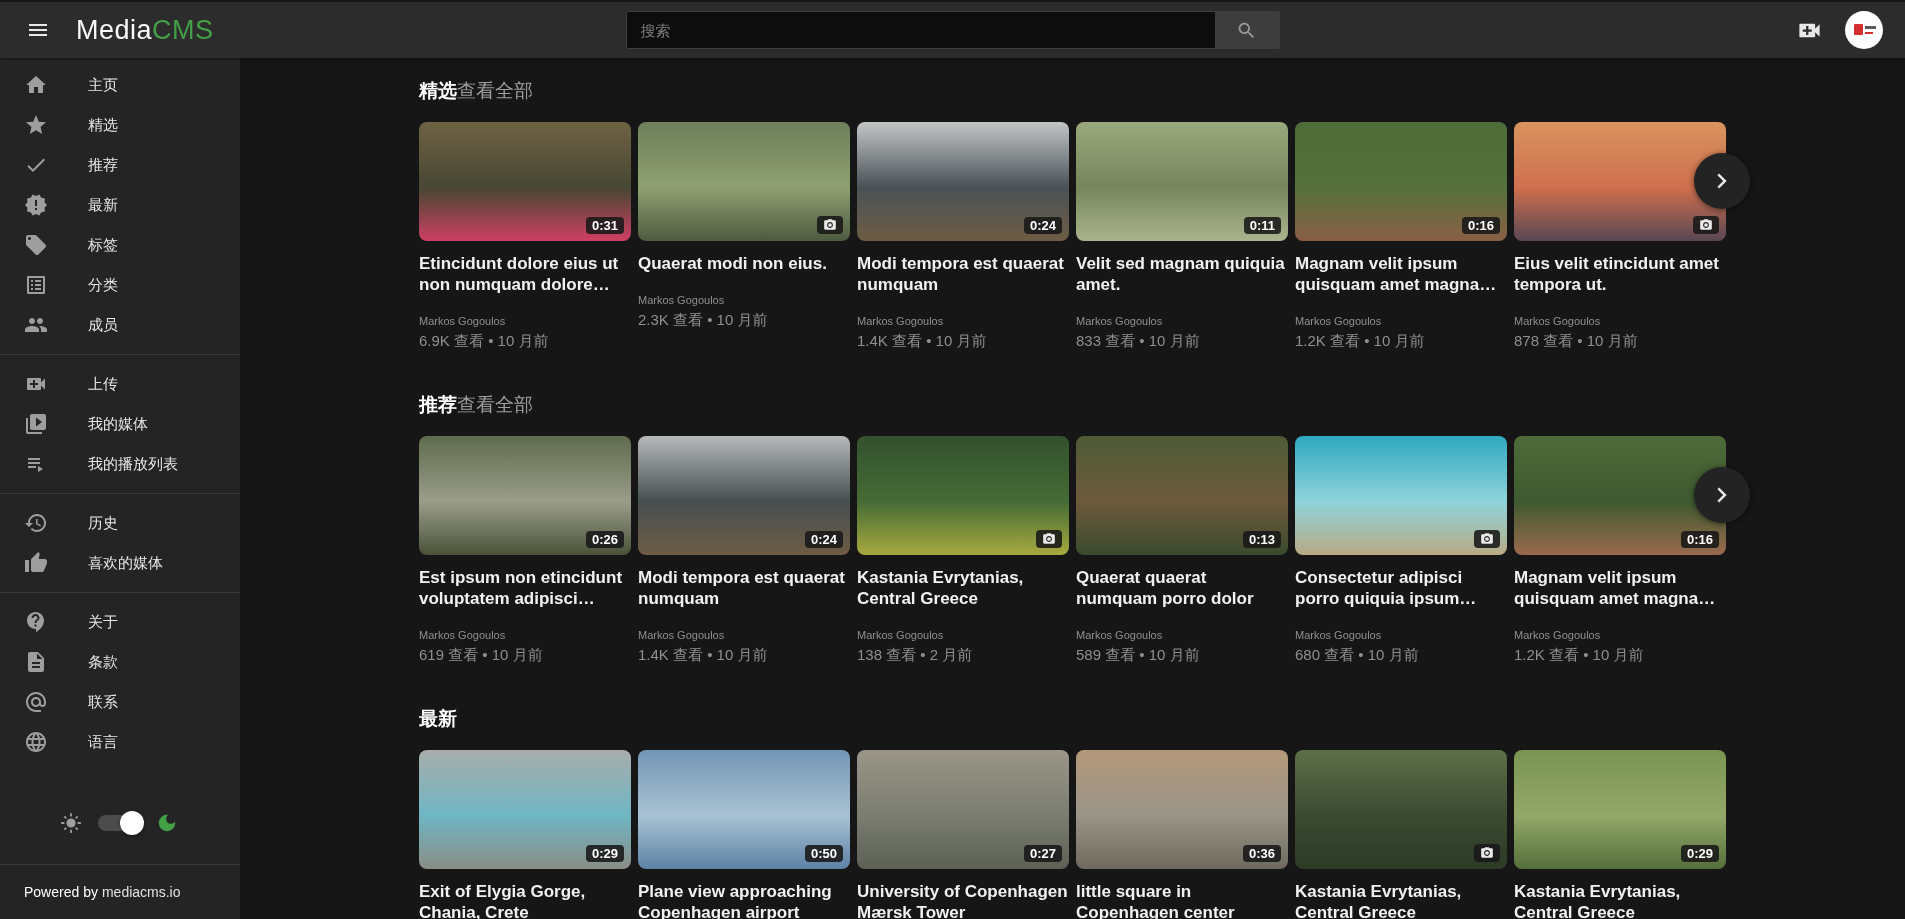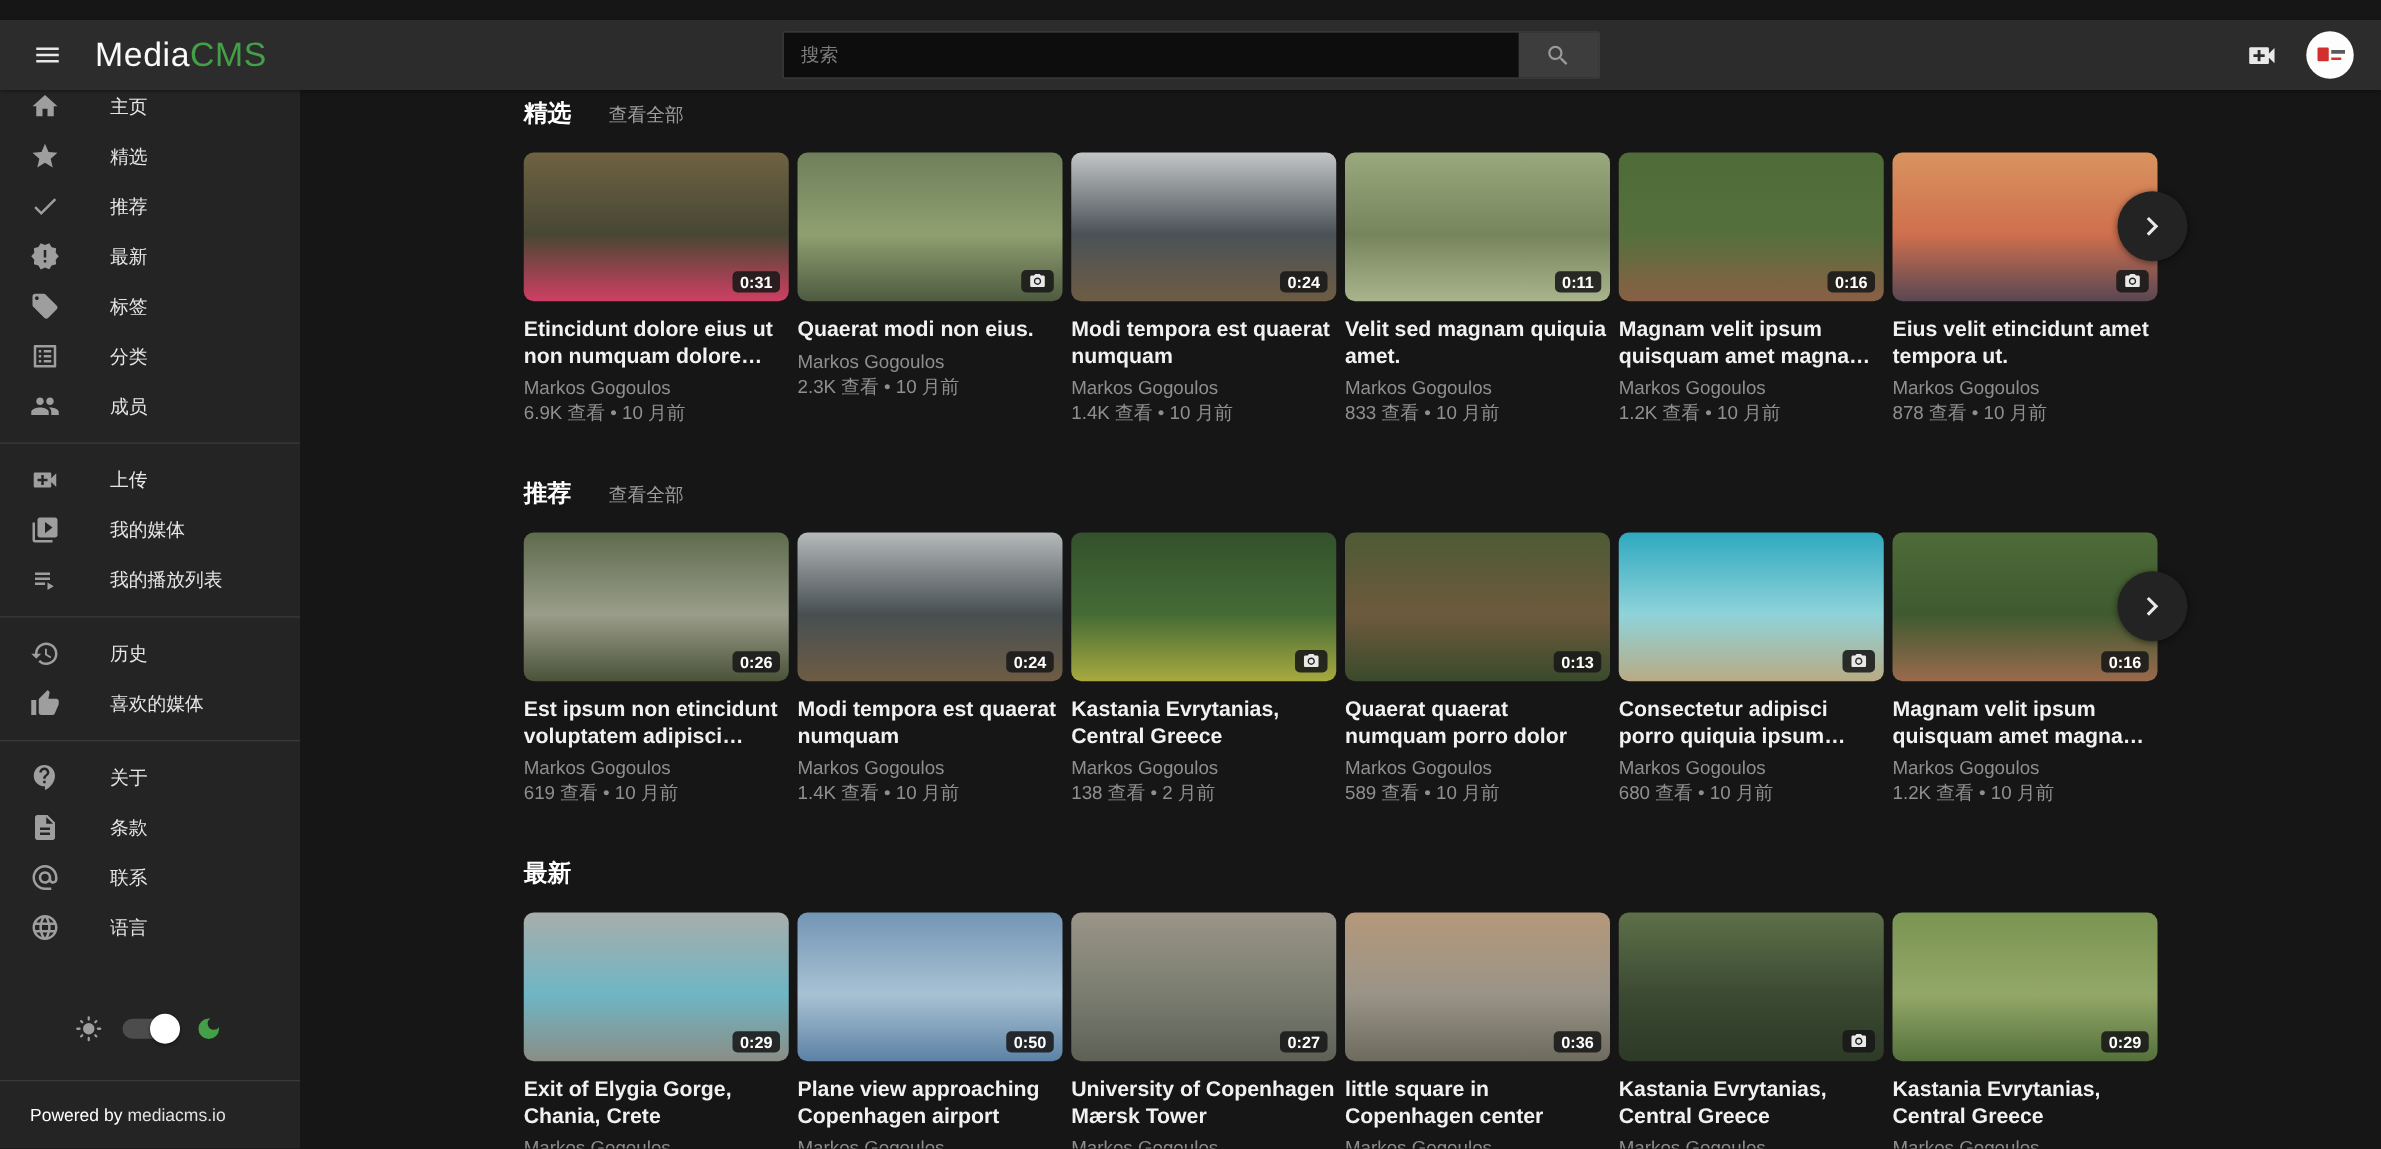--- a/index.html
+++ b/index.html
@@ -1,20 +1,20 @@
 <!DOCTYPE html>
 <html><head>
 <meta charset="utf-8">
 <style>
   html,body{margin:0;padding:0;width:1905px;height:919px;overflow:hidden;
     background:#161616;font-family:"Liberation Sans","DejaVu Sans",sans-serif;}
   .app{position:relative;width:1905px;height:919px;overflow:hidden;background:#161616;}
 
   
-  .topbar{position:absolute;top:16px;left:0;right:0;height:56px;background:#2c2c2c;
+  .topbar{position:absolute;top:2px;left:0;right:0;height:56px;background:#2c2c2c;
     display:flex;align-items:center;z-index:5;box-shadow:0 1px 3px rgba(0,0,0,.45);}
   .topbar-left{display:flex;align-items:center;padding-left:22px;}
   .icon-btn{background:none;border:none;padding:4px;cursor:pointer;display:flex;align-items:center;}
   .icn{width:24px;height:24px;fill:#9e9e9e;}
   .icn-white{fill:#e9e9e9;}
   .logo{margin-left:22px;font-size:27px;letter-spacing:.5px;color:#fafafa;cursor:pointer;}
   .logo .logo-green{}
   .searchbar{position:absolute;left:50%;transform:translateX(-50%);display:flex;height:36px;
     border:1px solid #3d3d3d;border-radius:2px;overflow:hidden;}
   .searchbar input{width:560px;height:100%;background:#0d0d0d;border:none;outline:none;
@@ -49,31 +49,31 @@
   .sidebar-footer{margin-top:auto;border-top:1px solid #3a3a3a;padding:19px 24px;font-size:14px;}
   .powered-prefix{color:#ffffff;}
   .powered-link{color:#e2e2e2;text-decoration:none;margin-left:4px;cursor:pointer;}
 
   
   .content{position:absolute;top:56px;left:240px;right:0;bottom:0;overflow:hidden;}
   .content-inner{width:1307px;margin:0 auto;padding-top:22px;}
   .sec{margin-bottom:42px;}
   .sec-head{display:flex;align-items:baseline;}
   .sec-title{margin:0;font-size:19px;font-weight:bold;color:#fff;}
-  .view-all{margin-left:30px;font-size:15px;color:#9e9e9e;cursor:pointer;text-decoration:none;}
+  .view-all{margin-left:0;font-size:19px;color:#9e9e9e;cursor:pointer;text-decoration:none;}
   .cards-row{display:flex;gap:7px;margin-top:18px;position:relative;}
   .card{width:212px;flex:none;cursor:pointer;}
   .thumb{width:212px;height:119px;border-radius:8px;position:relative;}
   .badge{position:absolute;right:7px;bottom:7px;background:rgba(24,24,24,.88);color:#fff;
     font-size:13px;font-weight:bold;line-height:1;padding:2px 6px;border-radius:4px;
     display:flex;align-items:center;}
   .badge .icn{width:14px;height:14px;fill:#e9e9e9;}
   .card-title{margin-top:12px;font-size:17px;font-weight:bold;color:#f1f1f1;line-height:21px;
     display:-webkit-box;-webkit-line-clamp:2;-webkit-box-orient:vertical;overflow:hidden;}
-  .card-author{margin-top:7px;font-size:15px;color:#8f8f8f;line-height:18px;}
+  .card-author{margin-top:17px;font-size:11px;color:#8f8f8f;line-height:18px;}
   .card-meta{margin-top:2px;font-size:15px;color:#8f8f8f;line-height:18px;}
   .next-btn{position:absolute;right:-24px;top:31px;width:56px;height:56px;border-radius:50%;
     border:none;background:#232323;box-shadow:0 1px 6px rgba(0,0,0,.55);cursor:pointer;
     display:flex;align-items:center;justify-content:center;}
   .next-btn .icn{width:30px;height:30px;fill:#e9e9e9;}
 </style>
 </head>
 <body>
 
 <div class="app">

